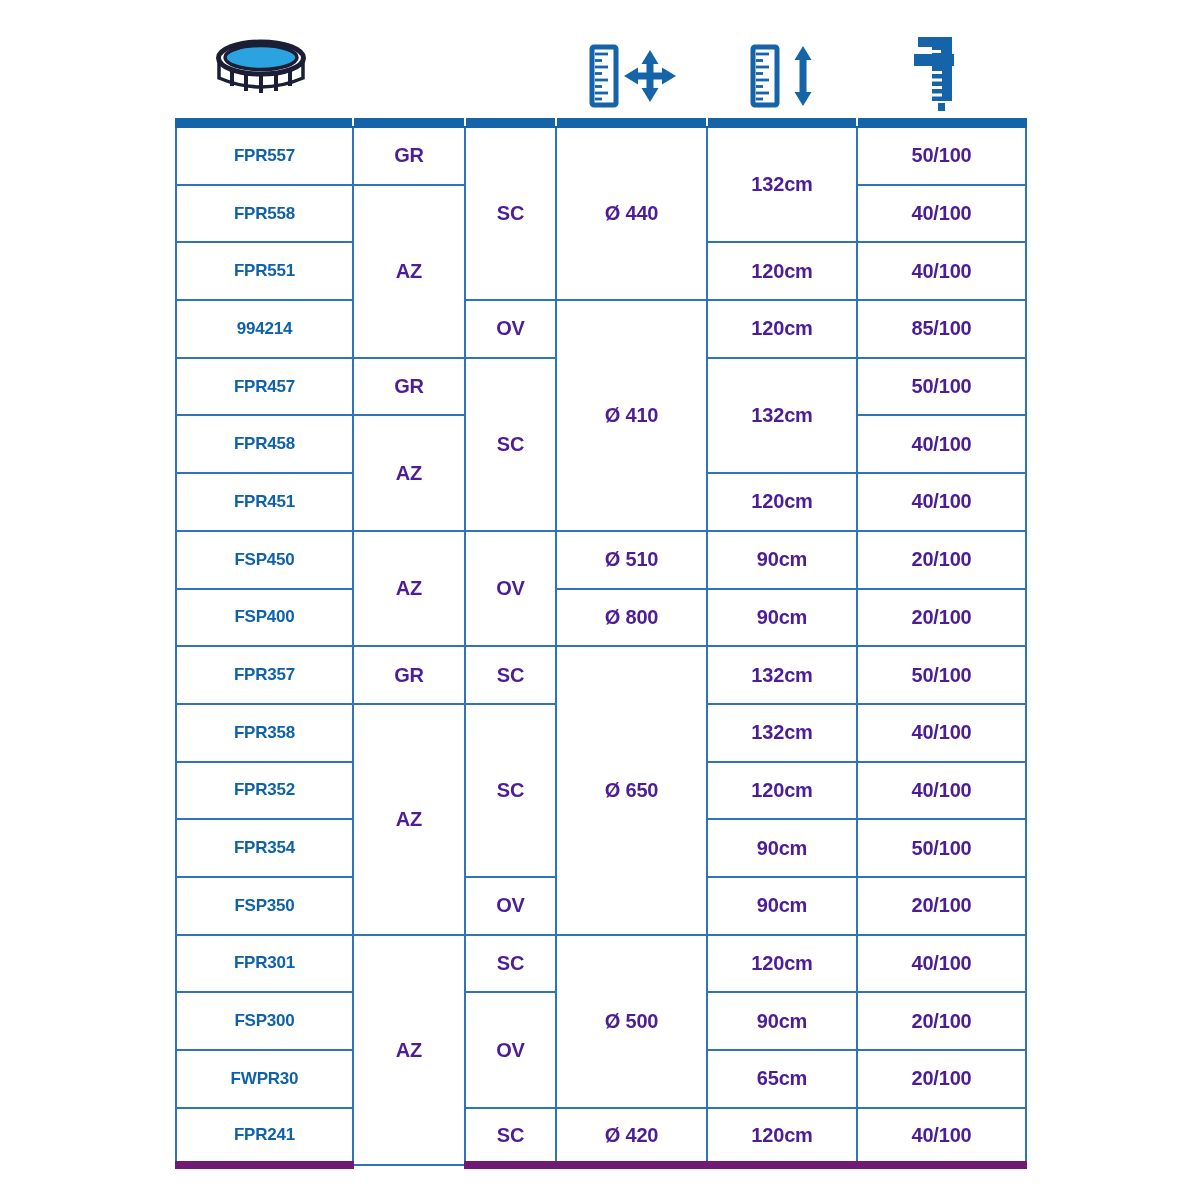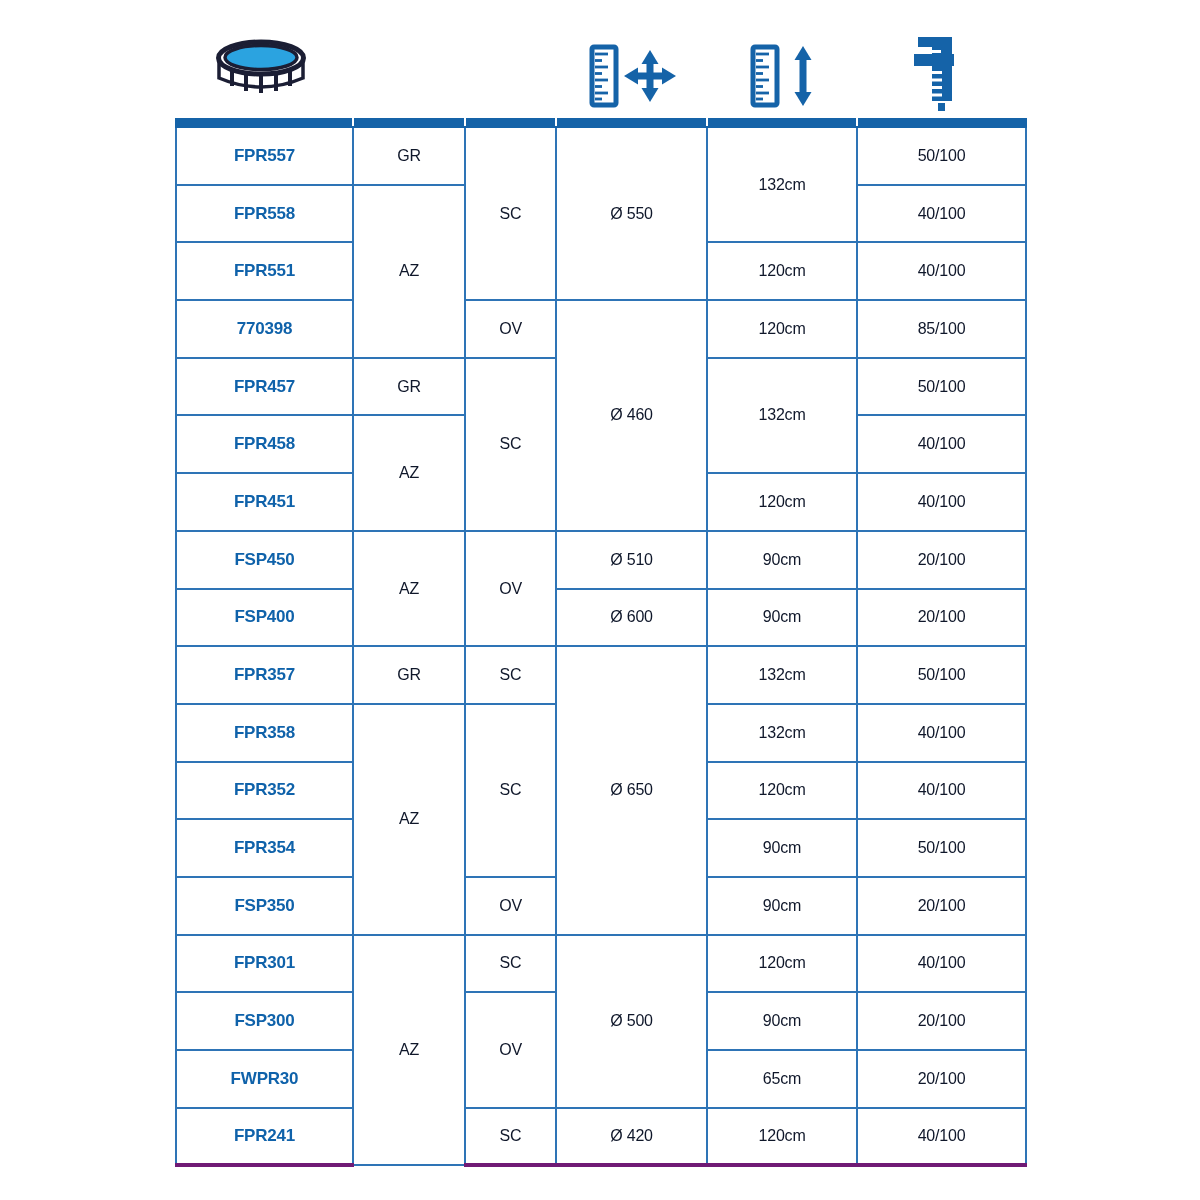--- a/index.html
+++ b/index.html
@@ -17,23 +17,23 @@
   }
   tr.bar td{
     background:#1563a8;height:6px;
     border-top:2px solid #1563a8;
     border-bottom:2px solid #1563a8;
     border-right:2px solid #ffffff;
   }
   tr.bar td:first-child{border-left:2px solid #1563a8;}
   tr.bar td:last-child{border-right:2px solid #1563a8;}
   tr.r{height:57.7px;}
-  tr.last td{border-bottom:4px solid #701a75;text-align:center;}
+  tr.last td{border-bottom:8px solid #701a75;text-align:center;}
   td.code{color:#0f62aa;font-weight:bold;font-size:17px;letter-spacing:-0.2px;}
-  td.val{color:#0f172a;font-weight:normal;font-size:16px;letter-spacing:-0.2px;}
+  td.val{color:#4c1d95;font-weight:bold;font-size:20px;letter-spacing:-0.2px;}
 </style>
 </head>
 <body>
 
 <div class="stage">
 
   <div class="icon" style="left:213px;top:36px;">
     <svg width="96" height="66" viewBox="0 0 96 66">
       <path d="M6,24 L6,42 Q48,60 90,42 L90,24" fill="#ffffff" stroke="#1b1e34" stroke-width="3.5"></path>
       <line x1="19" y1="30" x2="19" y2="50" stroke="#1b1e34" stroke-width="4"></line>
@@ -125,38 +125,38 @@
       <td></td>
       <td></td>
       <td></td>
       <td></td>
     </tr>
 
     <tr class="r">
       <td class="code">FPR557</td>
       <td class="val">GR</td>
       <td class="val" rowspan="3">SC</td>
-      <td class="val" rowspan="3">Ø 550</td>
+      <td class="val" rowspan="3">Ø 440</td>
       <td class="val" rowspan="2">132cm</td>
       <td class="val">50/100</td>
     </tr>
     <tr class="r">
       <td class="code">FPR558</td>
       <td class="val" rowspan="3">AZ</td>
       <td class="val">40/100</td>
     </tr>
     <tr class="r">
       <td class="code">FPR551</td>
       <td class="val">120cm</td>
       <td class="val">40/100</td>
     </tr>
     <tr class="r">
-      <td class="code">770398</td>
+      <td class="code">994214</td>
       <td class="val">OV</td>
-      <td class="val" rowspan="4">Ø 460</td>
+      <td class="val" rowspan="4">Ø 410</td>
       <td class="val">120cm</td>
       <td class="val">85/100</td>
     </tr>
     <tr class="r">
       <td class="code">FPR457</td>
       <td class="val">GR</td>
       <td class="val" rowspan="3">SC</td>
       <td class="val" rowspan="2">132cm</td>
       <td class="val">50/100</td>
     </tr>
@@ -173,21 +173,21 @@
     <tr class="r">
       <td class="code">FSP450</td>
       <td class="val" rowspan="2">AZ</td>
       <td class="val" rowspan="2">OV</td>
       <td class="val">Ø 510</td>
       <td class="val">90cm</td>
       <td class="val">20/100</td>
     </tr>
     <tr class="r">
       <td class="code">FSP400</td>
-      <td class="val">Ø 600</td>
+      <td class="val">Ø 800</td>
       <td class="val">90cm</td>
       <td class="val">20/100</td>
     </tr>
     <tr class="r">
       <td class="code">FPR357</td>
       <td class="val">GR</td>
       <td class="val">SC</td>
       <td class="val" rowspan="5">Ø 650</td>
       <td class="val">132cm</td>
       <td class="val">50/100</td>

